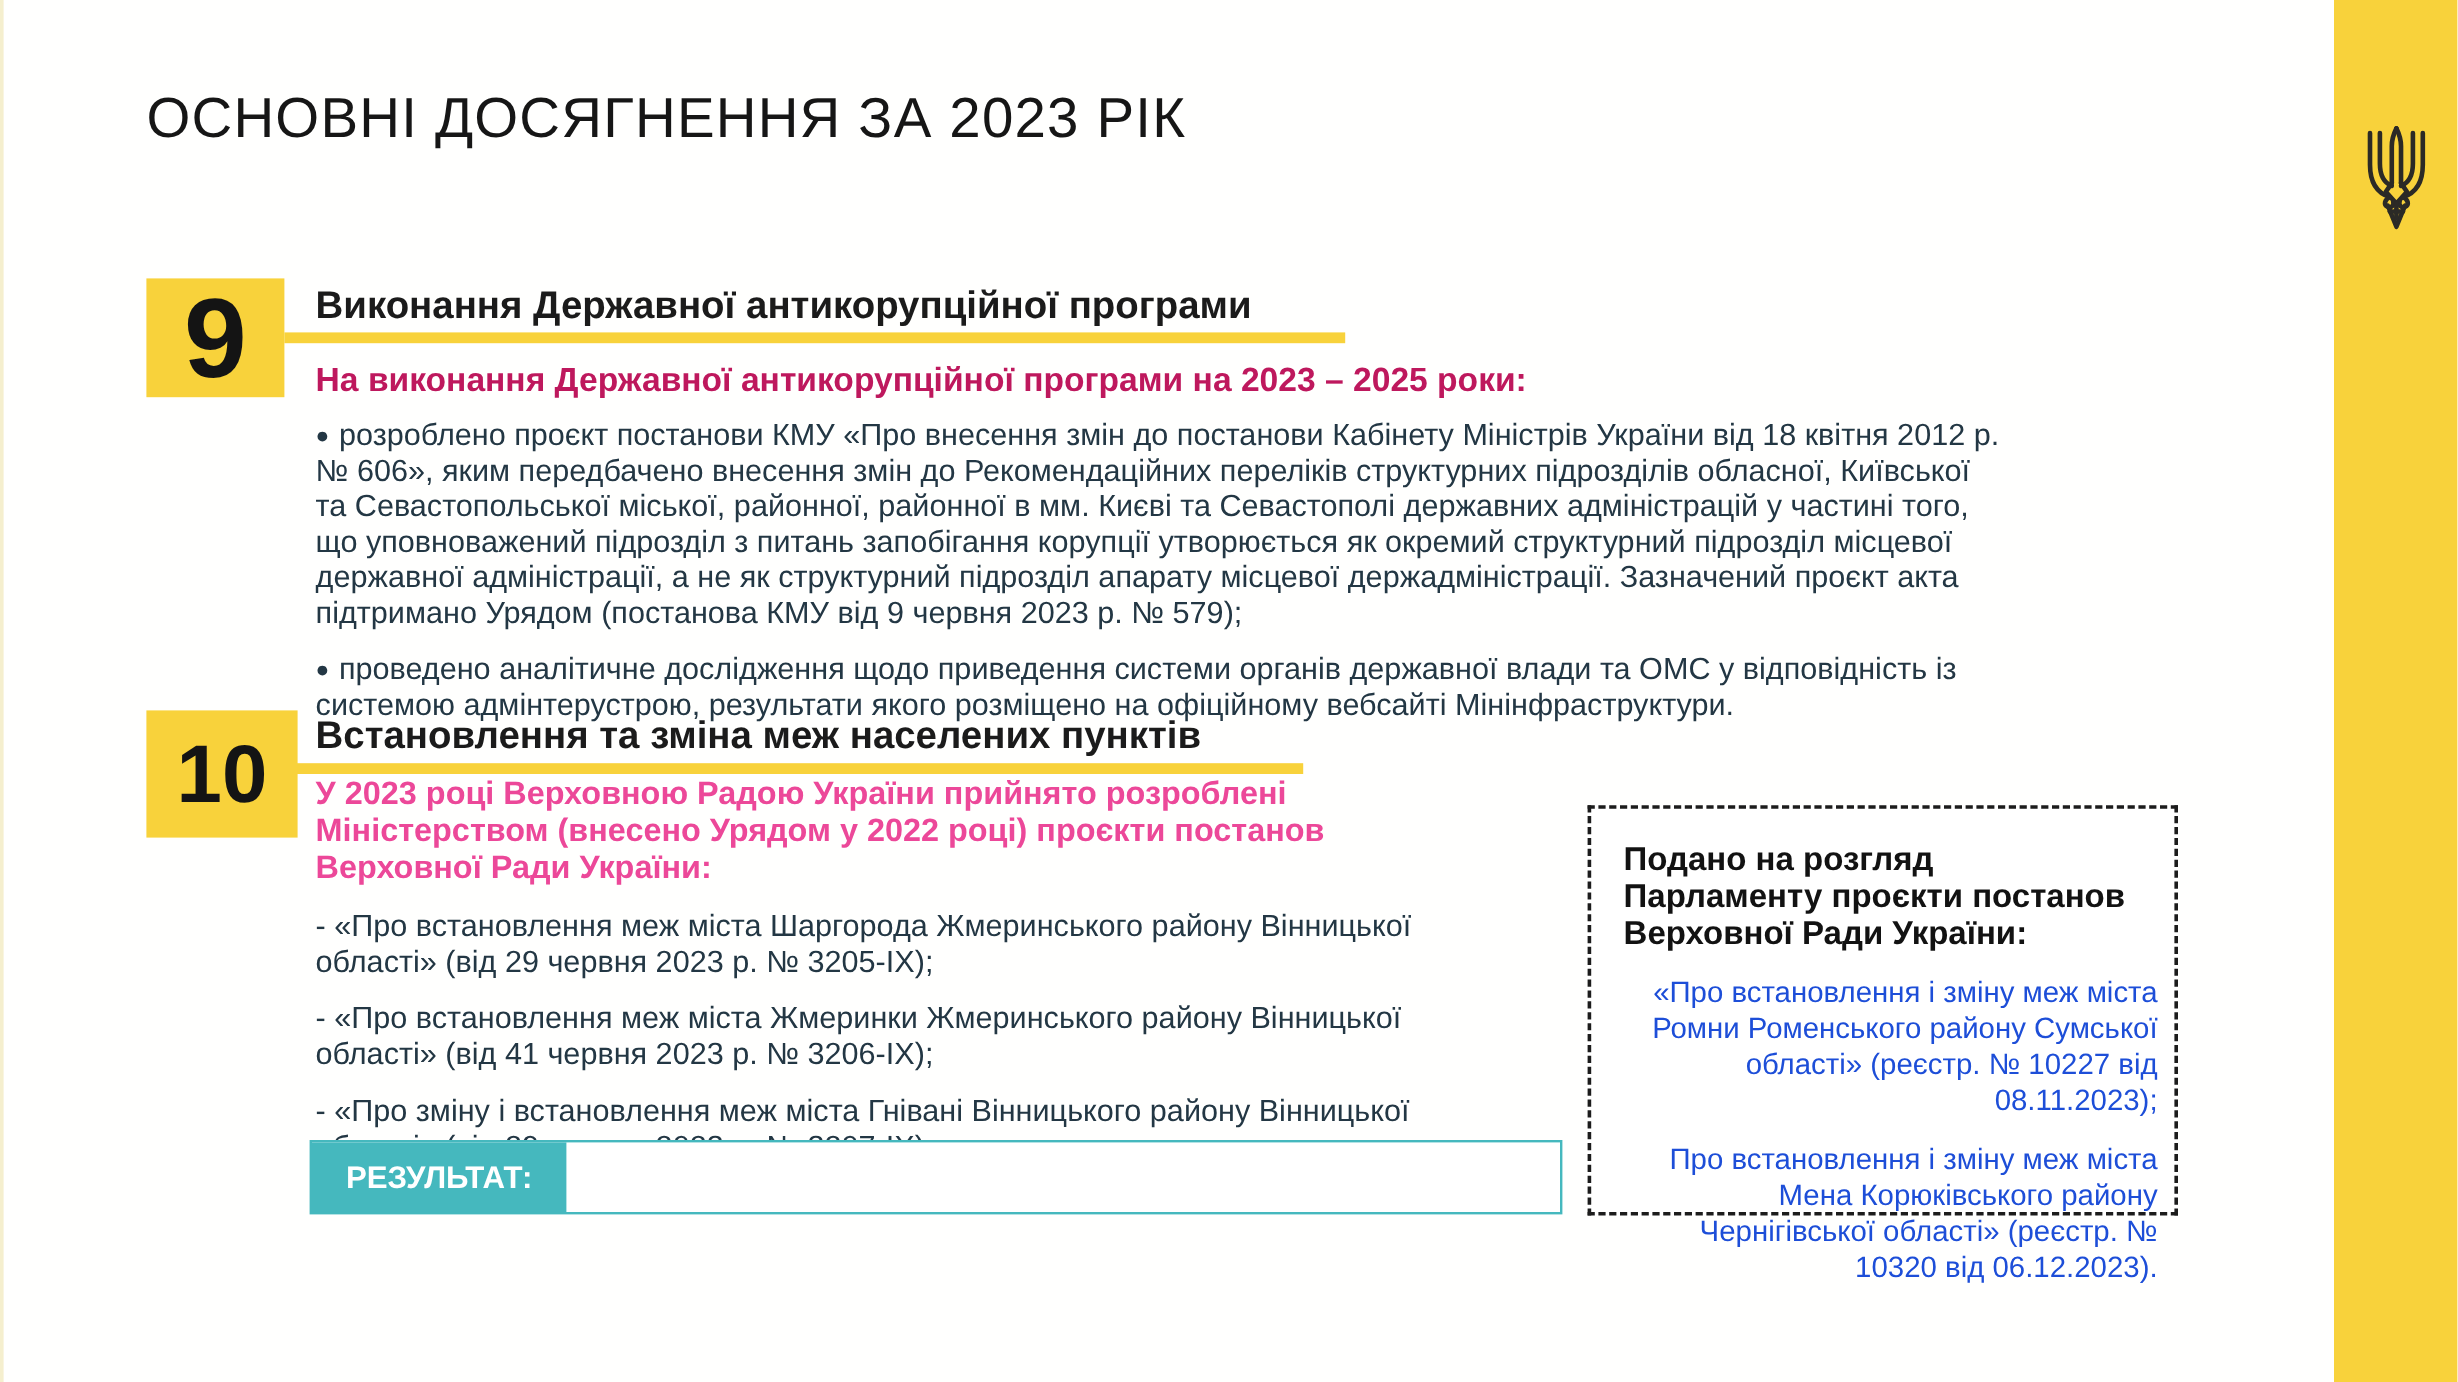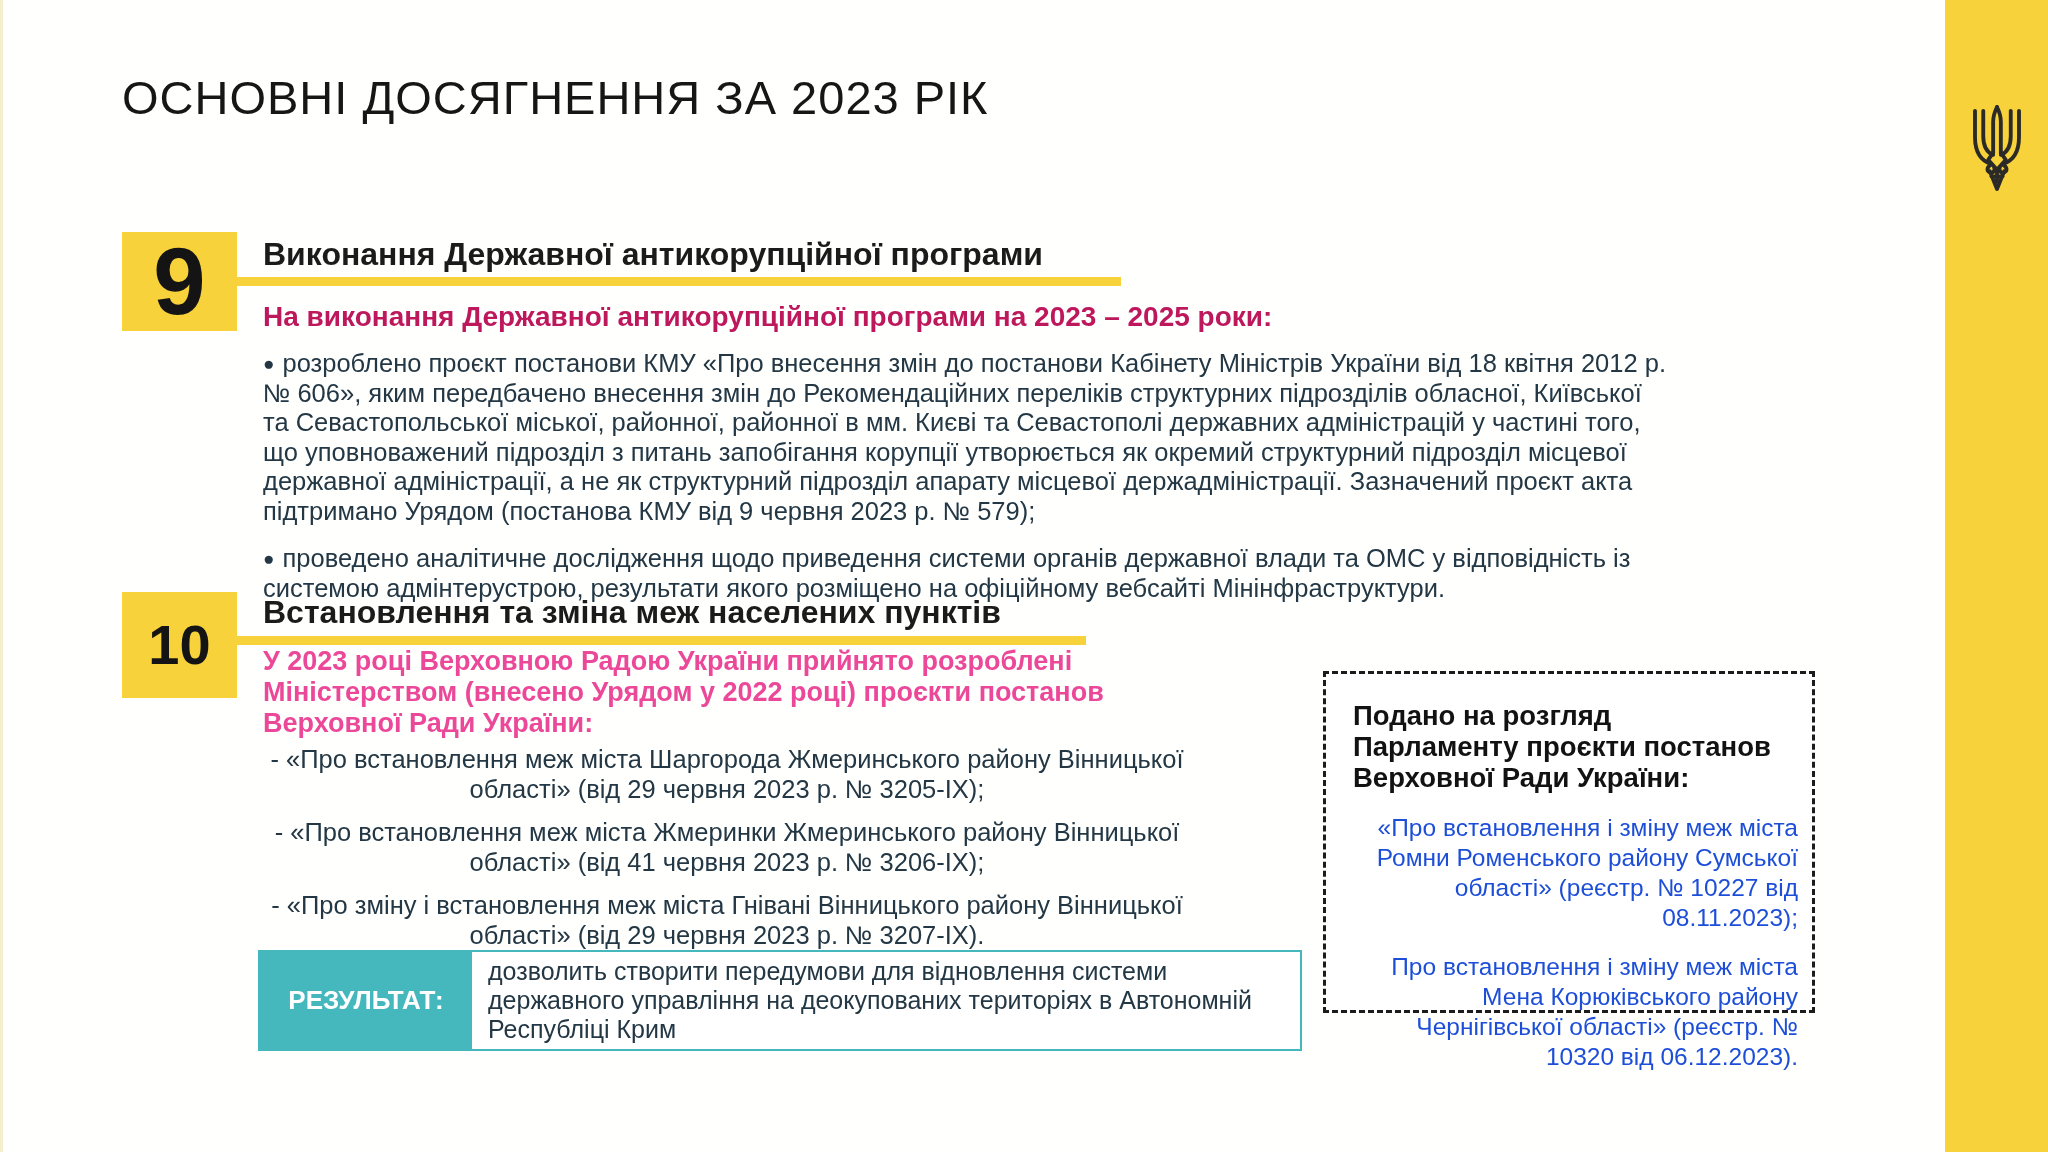--- a/index.html
+++ b/index.html
@@ -16,21 +16,21 @@
     position:absolute;left:122px;top:70px;
     font-size:47px;font-weight:400;letter-spacing:1px;color:#161616;white-space:nowrap;
   }
 
   .num-badge{
     position:absolute;background:var(--yellow,#F8D23B);color:#141414;
     display:flex;align-items:center;justify-content:center;
     font-weight:800;line-height:1;z-index:2;
   }
   .badge-9{left:122px;top:232px;width:115px;height:99px;font-size:94px;}
-  .badge-10{left:122px;top:592px;width:115px;height:106px;font-size:56px;}
+  .badge-10{left:122px;top:592px;width:126px;height:106px;font-size:68px;}
 
   .rule{position:absolute;height:9px;background:var(--yellow,#F8D23B);z-index:1;}
   .rule-9{left:237px;top:277px;width:884px;}
   .rule-10{left:237px;top:636px;width:849px;}
 
   .section-title{
     position:absolute;left:263px;font-size:32px;font-weight:700;color:#1b1b1b;white-space:nowrap;
   }
   .title-9{top:236px;}
   .title-10{top:594px;}
@@ -47,21 +47,21 @@
   .dot{font-size:19px;vertical-align:2px;margin-right:8px;}
 
   .intro-10{
     position:absolute;left:263px;top:646px;width:945px;
     font-size:27px;font-weight:700;line-height:31px;color:#ec4899;
   }
   .items{
     position:absolute;left:263px;top:740px;width:928px;
     font-size:25.5px;line-height:30px;color:var(--body_text,#233744);
   }
-  .items p{margin:4px 0 13px 0;text-align:center;}
+  .items p{margin:17px 0 13px 0;}
 
   .result-box{
     position:absolute;left:258px;top:950px;width:1044px;min-height:62px;
     border:2px solid var(--teal,#45B8BE);display:flex;align-items:stretch;background:#fff;
     box-sizing:border-box;
   }
   .result-label{
     width:212px;flex:0 0 212px;background:var(--teal,#45B8BE);color:#ffffff;
     font-size:26px;font-weight:700;display:flex;align-items:center;justify-content:center;
   }
@@ -127,21 +127,20 @@
   <div class="intro-10">У 2023 році Верховною Радою України прийнято розроблені Міністерством (внесено Урядом у 2022 році) проєкти постанов Верховної Ради України:</div>
 
   <div class="items">
     <p>- «Про встановлення меж міста Шаргорода Жмеринського району Вінницької області» (від 29 червня 2023 р. № 3205-ІХ);</p>
     <p>- «Про встановлення меж міста Жмеринки Жмеринського району Вінницької області» (від 41 червня 2023 р. № 3206-ІХ);</p>
     <p>- «Про зміну і встановлення меж міста Гнівані Вінницького району Вінницької області» (від 29 червня 2023 р. № 3207-ІХ).</p>
   </div>
 
   <div class="result-box">
     <div class="result-label">РЕЗУЛЬТАТ:</div>
-    <div class="result-text">дозволить створити передумови для відновлення системи державного управління на деокупованих територіях в Автономній Республіці Крим</div>
   </div>
 
   <div class="side-box">
     <p class="side-title">Подано на розгляд Парламенту проєкти постанов Верховної Ради України:</p>
     <p class="side-item">«Про встановлення і зміну меж міста Ромни Роменського району Сумської області» (реєстр. № 10227 від 08.11.2023);</p>
     <p class="side-item">Про встановлення і зміну меж міста Мена Корюківського району Чернігівської області» (реєстр. № 10320 від 06.12.2023).</p>
   </div>
 
 </div>
 

